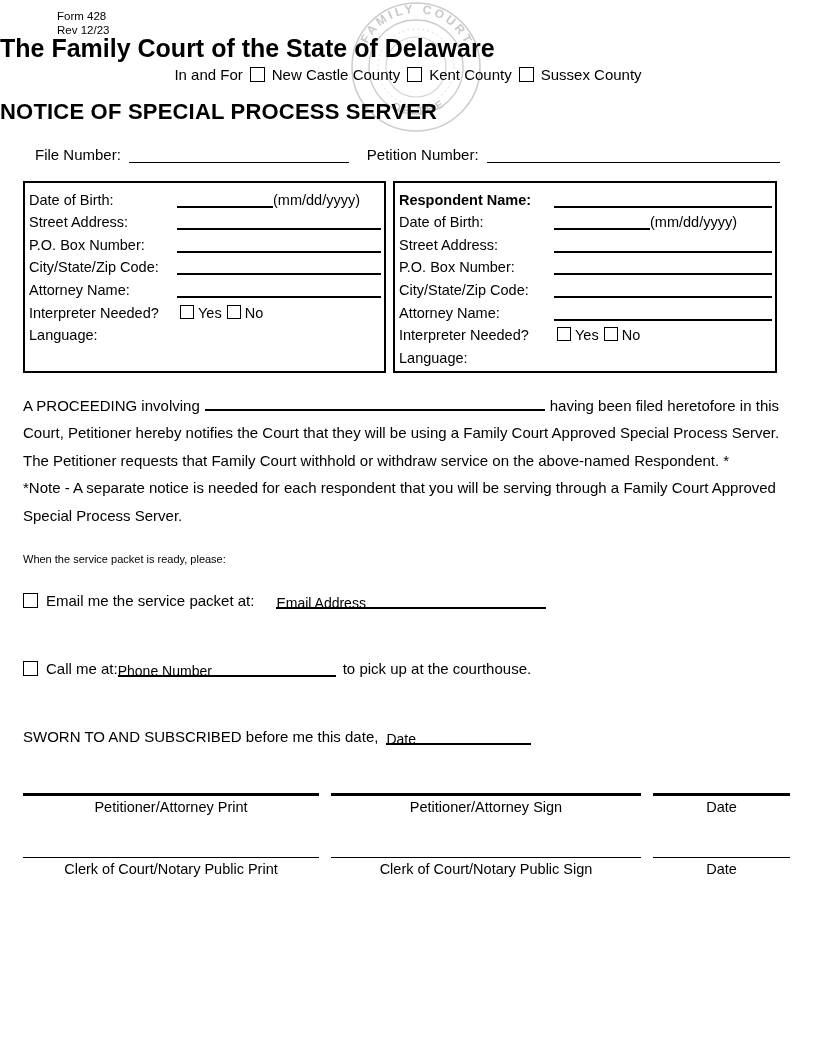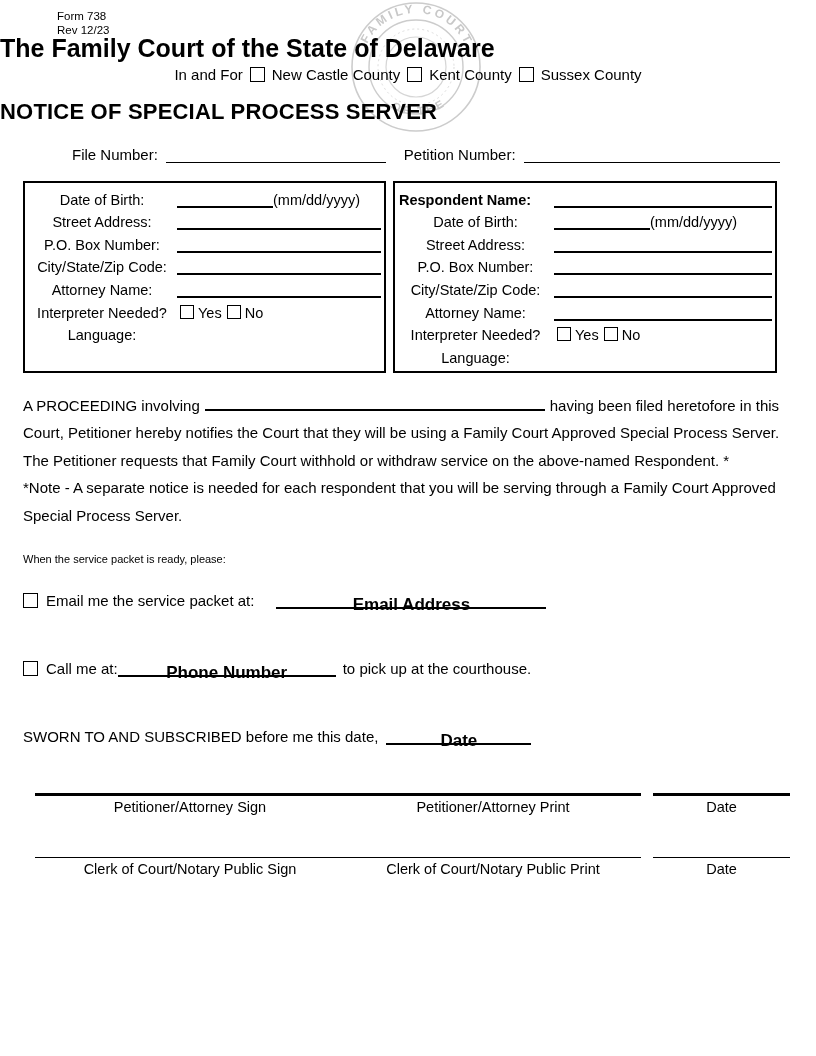--- a/index.html
+++ b/index.html
@@ -22,52 +22,52 @@
   .header { text-align:left; padding-top:34px; }
   .court-title { font-size:25px; font-weight:700; }
   .county-line { margin-top:3px; font-size:15px; display:flex; justify-content:center; align-items:center; gap:7px; }
   .notice-title { margin-top:16px; font-size:22px; font-weight:700; letter-spacing:.2px; }
 
   
   .cb { display:inline-block; width:15px; height:15px; border:1.6px solid #000; background:#fff; flex:none; }
   .cb.small { width:14px; height:14px; margin-bottom:1px; }
 
   
-  .file-row { display:flex; align-items:flex-end; margin:21px 36px 0 72px; font-size:15px;justify-content:space-between; }
+  .file-row { display:flex; align-items:flex-end; margin:21px 36px 0 35px; font-size:15px;justify-content:space-between; }
   .fline { border-bottom:1.5px solid #000; height:17px; }
   .fline.file { width:220px; margin-left:8px; }
   .plabel { margin-left:18px; }
   .fline.petition { flex:1; margin-left:8px; }
 
   
   .party-row { display:flex; gap:7px; margin:18px 39px 0 23px; }
   .party-box { border:2px solid #000; padding:2px 3px 5px 4px; }
   .party-box.left { width:363px; flex:none; }
   .party-box.right { flex:1; }
   .prow { display:flex; align-items:flex-end; height:22.6px; font-size:14.5px; white-space:nowrap; }
-  .plbl { width:146px; text-align:center; flex:none; }
+  .plbl { width:146px; text-align:left; flex:none; }
   .party-box.right .plbl { width:153px; }
   .phead { font-weight:700; width:auto; text-align:left; }
   .pline { flex:1; border-bottom:2px solid #000; height:17px; margin-left:2px; }
   .dobline { width:96px; flex:none; border-bottom:2px solid #000; height:17px; margin-left:2px; }
   .fmt { }
   .interp-row .cb { margin:0 0 2px 5px; }
   .interp-row .yn { margin-left:4px; }
 
   
   .para, .note { margin:0 23px; font-size:15px; line-height:27.5px; }
   .para { margin-top:19px; }
   .inline-blank { display:inline-block; width:340px; border-bottom:2px solid #000; height:13px; margin:0 5px; }
 
   
   .service-intro { margin:24px 23px 0 23px; font-size:11px; }
   .opt-row { display:flex; align-items:flex-end; margin:26px 23px 0 23px; font-size:15px; }
   .opt-row .cb { margin:0 8px 1px 0; }
   .fieldcol { position:relative; border-bottom:2px solid #000; height:18px; flex:none; }
-  .fieldcol .caption { position:absolute; top:4px; left:0; width:100%; text-align:center; font-size:17px; font-weight:700; }
+  .fieldcol .caption { position:absolute; top:4px; left:0; width:100%; text-align:left; font-size:14px; font-weight:400; }
   .email-field { width:270px; margin-left:22px; }
   .phone-field { width:218px;margin-top:24px; }
   .suffix { margin-left:7px; }
   .or-line { margin:17px 23px 0 25px; font-size:15px; }
 
   
   .sworn-row { display:flex; align-items:flex-end; margin:50px 23px 0 23px; font-size:15px; }
   .date-field { width:145px; margin-left:8px; }
 
   
@@ -93,21 +93,21 @@
     <path id="arcBottom" d="M 22,80 A 52,52 0 0 0 120,80" fill="none"></path>
     <text font-size="12" font-weight="bold" fill="#c8c8c8" letter-spacing="3">
       <textPath href="#arcTop" startOffset="14%">FAMILY COURT</textPath>
     </text>
     <text font-size="11" font-weight="bold" fill="#c8c8c8" letter-spacing="3">
       <textPath href="#arcBottom" startOffset="30%">OF THE</textPath>
     </text>
   </svg>
 
   <div class="form-meta">
-    <div>Form 738</div>
+    <div>Form 428</div>
     <div>Rev 12/23</div>
   </div>
 
   <div class="content">
 
     <div class="header">
       <div class="court-title">The Family Court of the State of Delaware</div>
       <div class="county-line">
         <span>In and For</span>
         <span class="cb"></span>
@@ -228,37 +228,37 @@
     </div>
 
     <div class="sworn-row">
       <span>SWORN TO AND SUBSCRIBED before me this date,</span>
       <span class="fieldcol date-field">
         <span class="caption">Date</span>
       </span>
     </div>
 
     <div class="sig-row first">
+      <div class="sig-col col-a">
+        <span>Petitioner/Attorney Print</span>
+      </div>
       <div class="sig-col col-b">
         <span>Petitioner/Attorney Sign</span>
       </div>
-      <div class="sig-col col-a">
-        <span>Petitioner/Attorney Print</span>
-      </div>
       <div class="sig-col col-c">
         <span>Date</span>
       </div>
     </div>
 
     <div class="sig-row second">
+      <div class="sig-col col-a">
+        <span>Clerk of Court/Notary Public Print</span>
+      </div>
       <div class="sig-col col-b">
         <span>Clerk of Court/Notary Public Sign</span>
       </div>
-      <div class="sig-col col-a">
-        <span>Clerk of Court/Notary Public Print</span>
-      </div>
       <div class="sig-col col-c">
         <span>Date</span>
       </div>
     </div>
 
   </div>
 </div>
 
 </body></html>

